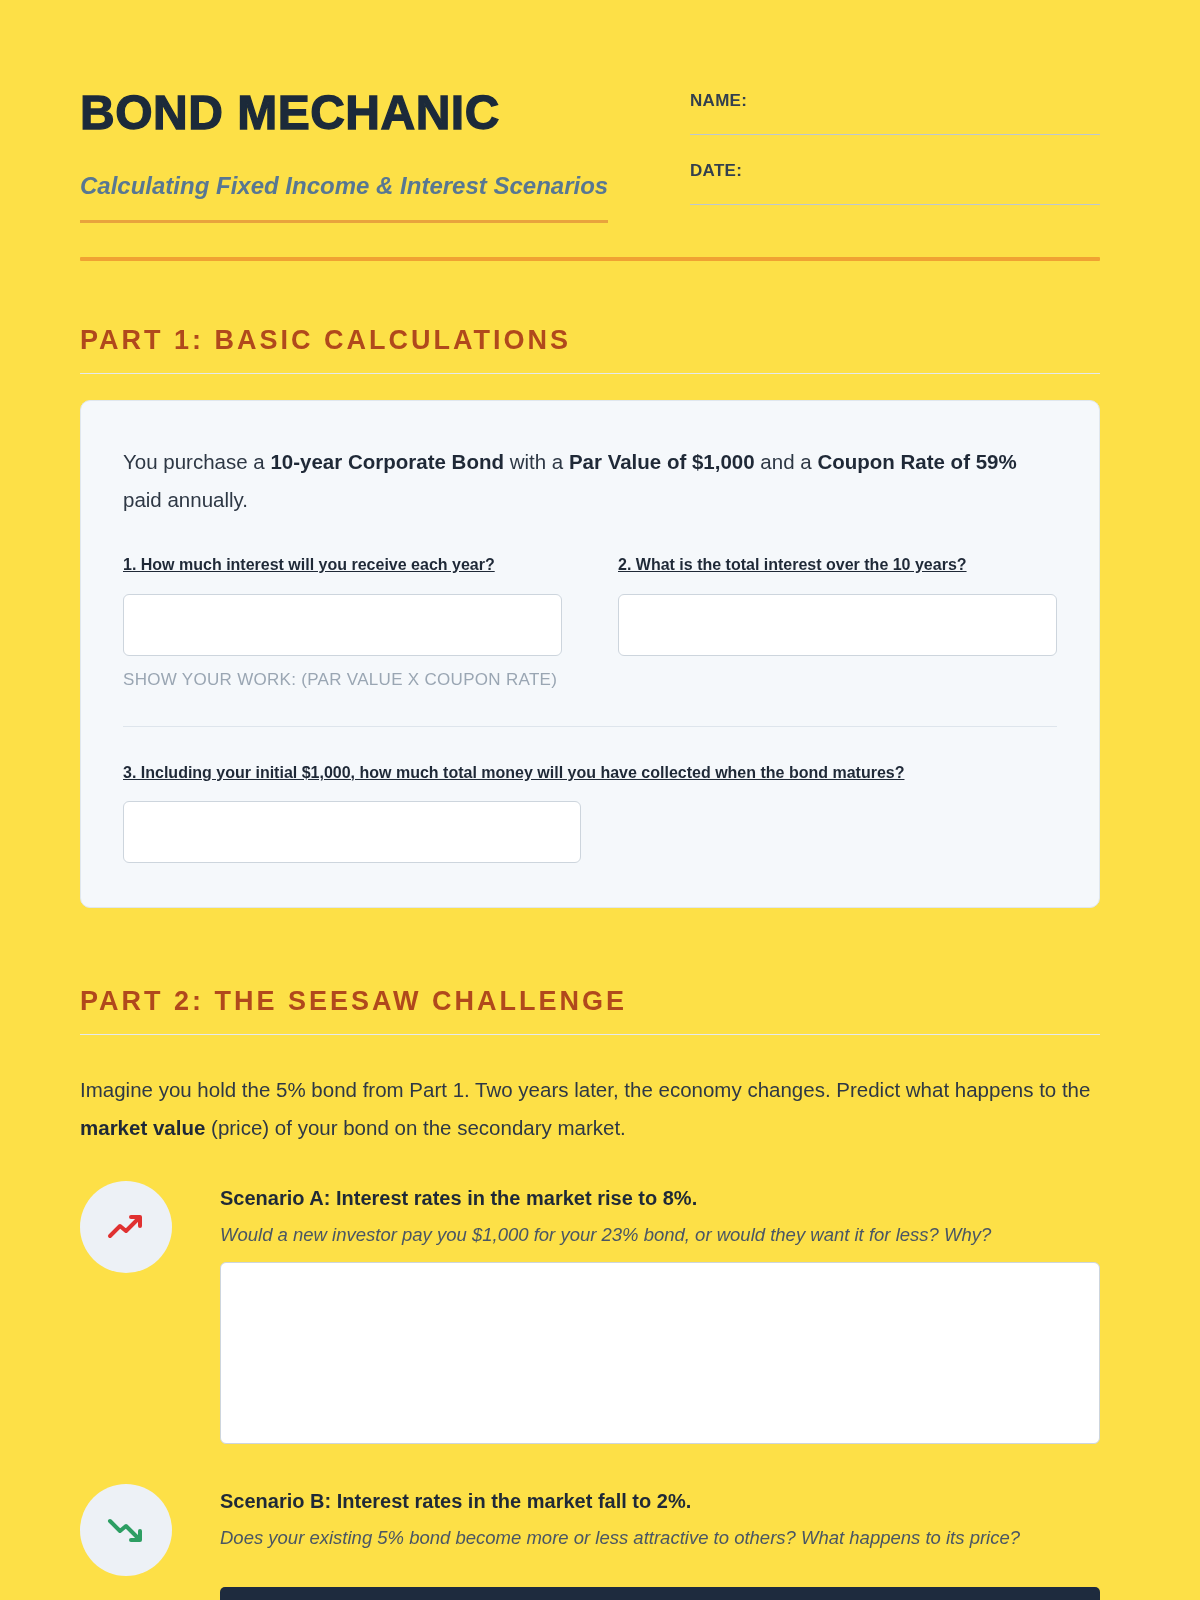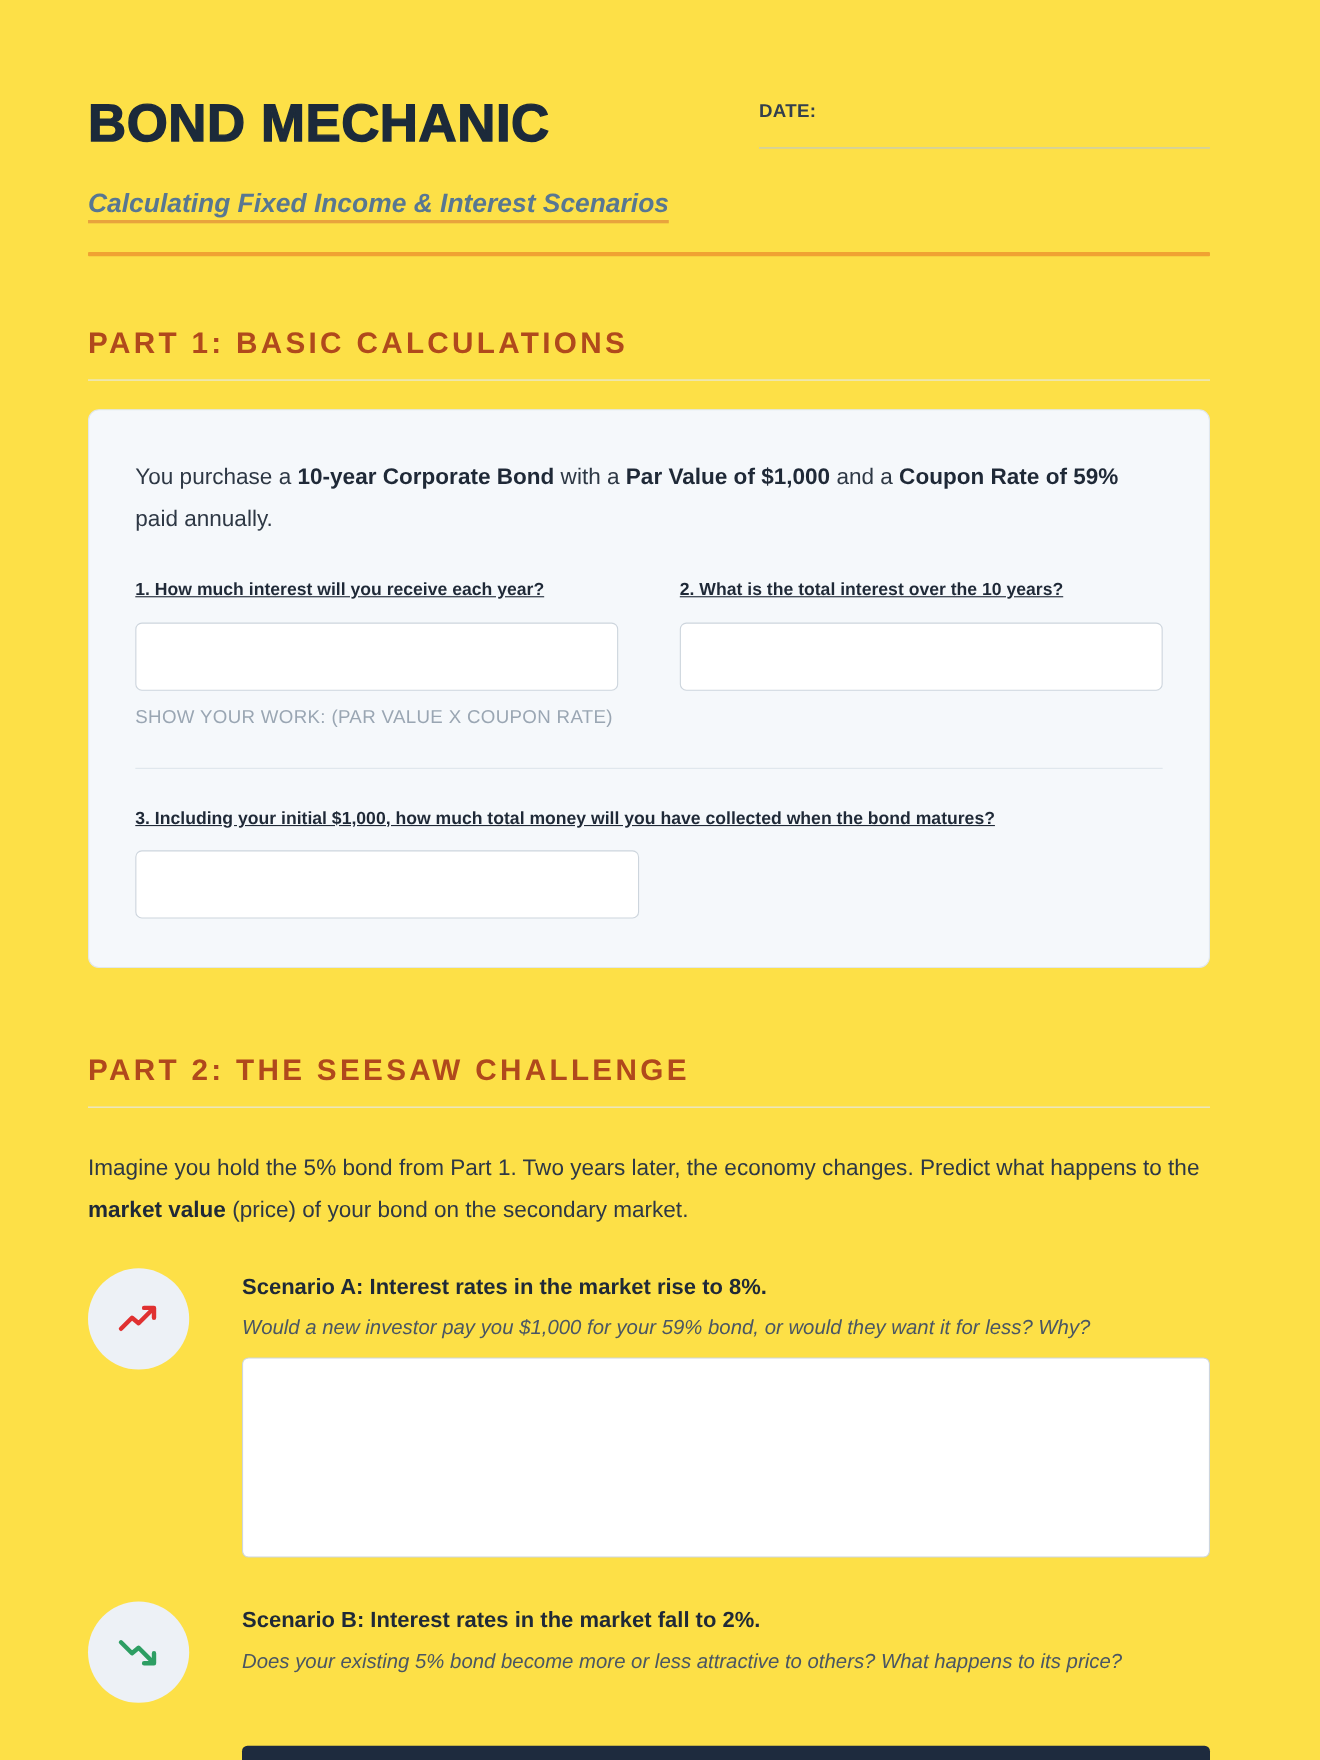--- a/index.html
+++ b/index.html
@@ -24,21 +24,21 @@
     -webkit-text-stroke: 1.3px #1C2A3A;
   }
   .subtitle {
     display: inline-block;
     margin-top: 14px;
     font-size: 24px;
     font-style: italic;
     font-weight: bold;
     color: #587792;
     border-bottom: 3px solid #E8A33D;
-    padding-bottom: 0;
+    padding-bottom: 20px;
   }
   .header-fields { width: 410px; margin-top: 6px; }
   .hfield { margin-bottom: 26px; }
   .hfield-label { font-size: 17px; font-weight: bold; color: #333F4D; letter-spacing: 0.3px; }
   .hfield-line { border-bottom: 1.5px solid #BCC7D1; margin-top: 23px; height: 0; }
 
   .orange-rule { height: 4px; background: #F0A232; margin-top: 26px; border-radius: 1px; }
 
   
   .part-heading {
@@ -127,20 +127,24 @@
 
 <div class="page">
 
   <div class="header">
     <div>
       <h1 class="title">BOND MECHANIC</h1><br>
       <span class="subtitle">Calculating Fixed Income &amp; Interest Scenarios</span>
     </div>
     <div class="header-fields">
       <div class="hfield">
+        <span class="hfield-label">NAME:</span>
+        <div class="hfield-line"></div>
+      </div>
+      <div class="hfield">
         <span class="hfield-label">DATE:</span>
         <div class="hfield-line"></div>
       </div>
     </div>
   </div>
 
   <div class="orange-rule"></div>
 
   <h2 class="part-heading">PART 1: BASIC CALCULATIONS</h2>
   <div class="thin-divider"></div>
@@ -175,21 +179,21 @@
 
   <div class="scenario">
     <div class="scenario-icon">
       <svg width="40" height="36" viewBox="0 0 40 36" fill="none">
         <path d="M4 27 L14 17 L20 22 L33 9" stroke="#E03131" stroke-width="4" stroke-linecap="round" stroke-linejoin="round"></path>
         <path d="M25 8 L34 8 L34 17" stroke="#E03131" stroke-width="4" stroke-linecap="round" stroke-linejoin="round"></path>
       </svg>
     </div>
     <div class="scenario-body">
       <div class="scenario-title">Scenario A: Interest rates in the market rise to 8%.</div>
-      <div class="scenario-prompt">Would a new investor pay you $1,000 for your 59% bond, or would they want it for less? Why?</div>
+      <div class="scenario-prompt">Would a new investor pay you $1,000 for your 23% bond, or would they want it for less? Why?</div>
       <textarea class="scenario-textarea" style=""></textarea>
     </div>
   </div>
 
   <div class="scenario">
     <div class="scenario-icon">
       <svg width="40" height="36" viewBox="0 0 40 36" fill="none">
         <path d="M4 9 L14 19 L20 14 L33 27" stroke="#2D9E63" stroke-width="4" stroke-linecap="round" stroke-linejoin="round"></path>
         <path d="M25 28 L34 28 L34 19" stroke="#2D9E63" stroke-width="4" stroke-linecap="round" stroke-linejoin="round"></path>
       </svg>

